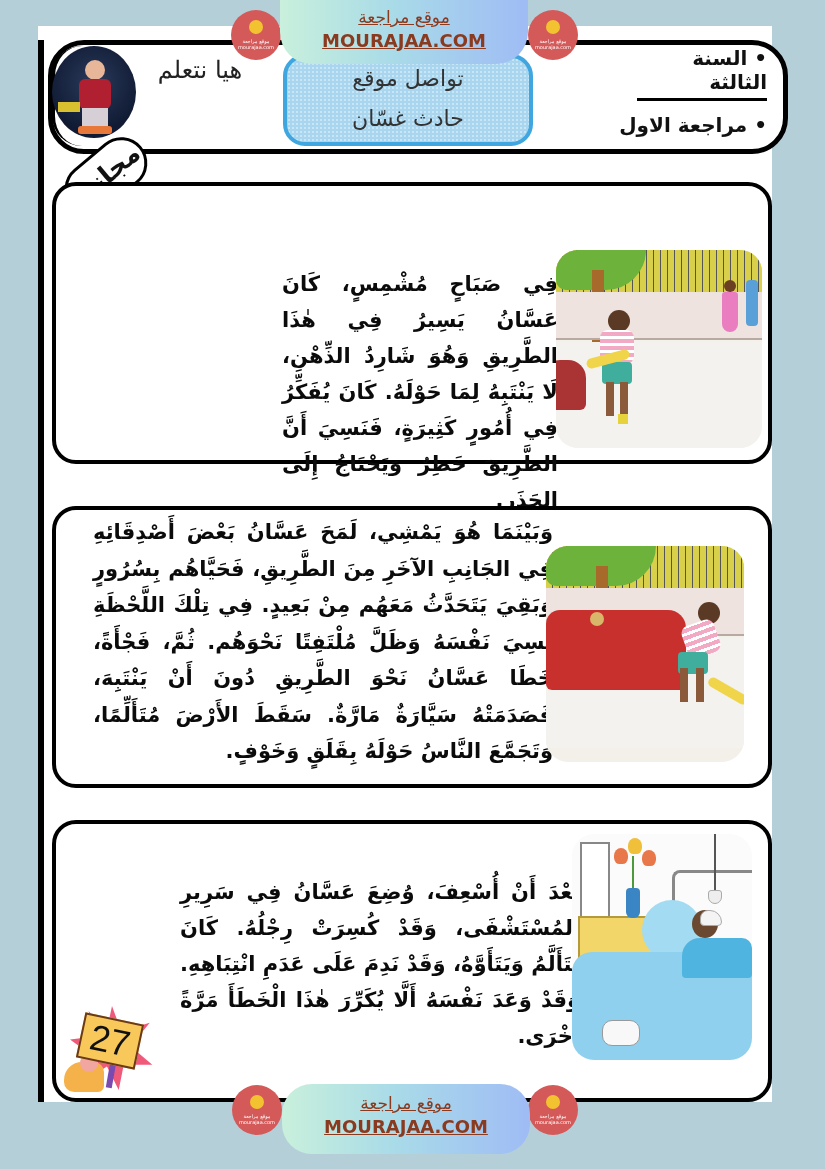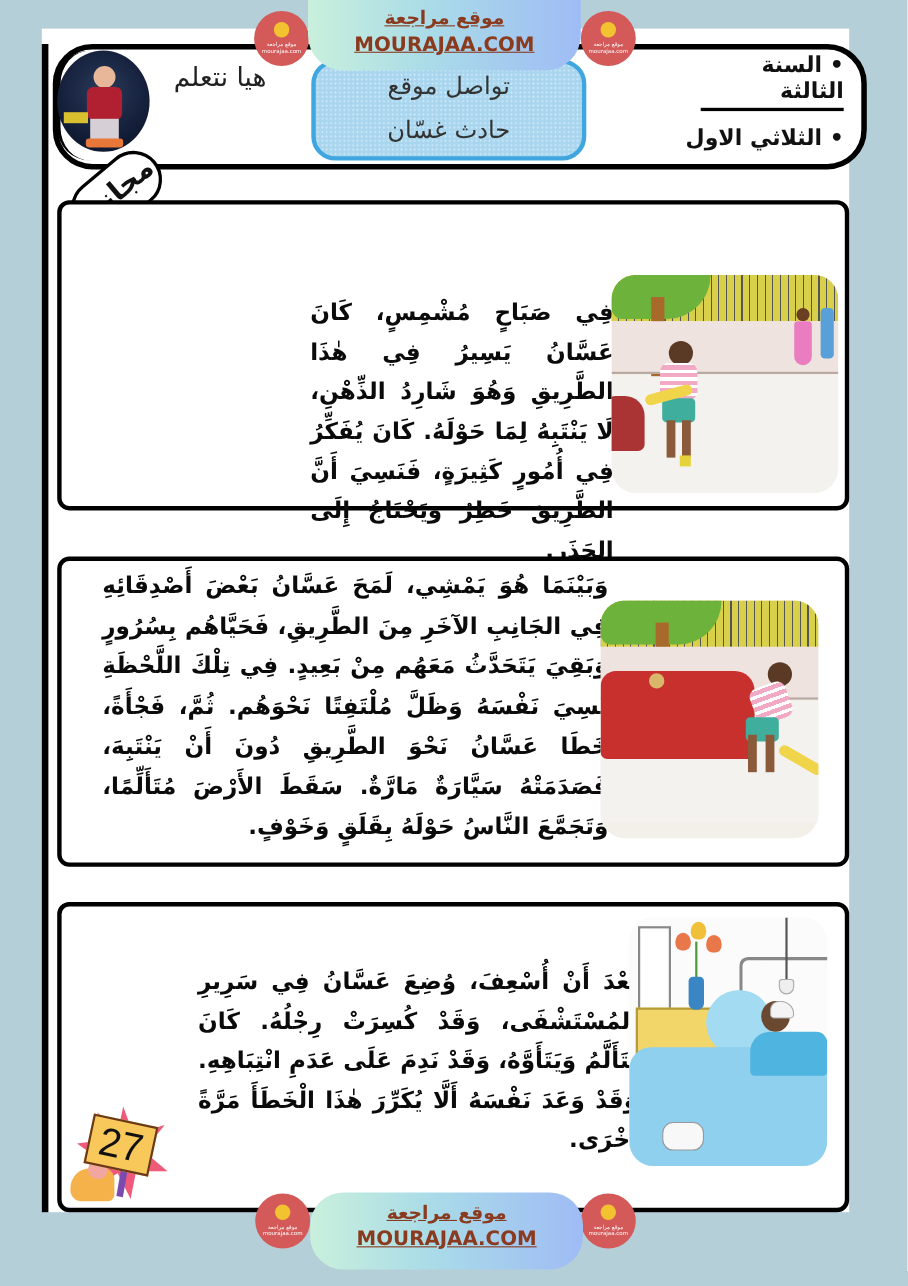--- a/index.html
+++ b/index.html
@@ -64,21 +64,21 @@
     .free-stamp {
       position: absolute; left: 60px; top: 150px; width: 92px; height: 52px;
       border: 3px solid #000; border-radius: 30px;
       transform: rotate(-40deg);
       text-align: center; line-height: 44px; font-weight: bold; font-size: 26px;
       direction: rtl; color: #111; background: #fff;
     }
     
     .card {
       position: absolute; left: 52px; width: 720px;
-      border: 4px solid #000; border-radius: 11px; background: #fff;
+      border: 4px solid #000; border-radius: 24px; background: #fff;
     }
     .card-1 { top: 182px; height: 282px; }
     .card-2 { top: 506px; height: 282px; }
     .card-3 { top: 820px; height: 282px; border-bottom-width: 4px; }
     .story {
       position: absolute; direction: rtl; text-align: justify; text-align-last: right;
       font-family: "DejaVu Sans", sans-serif; font-weight: bold; color: #0b0b0b;
     }
     .card-1 .story { right: 210px; top: 80px; width: 276px; font-size: 21px; line-height: 36px; }
     .card-2 .story { right: 215px; top: 4px; width: 460px; font-size: 21px; line-height: 36.5px; }
@@ -143,21 +143,21 @@
     .num-stick { position:absolute; left:44px; top:56px; width:6px; height:26px; background:#7a4ab0; transform: rotate(10deg); }
     
     .wm-pill {
       position: absolute; width: 248px; height: 60px; border-radius: 30px;
       background: linear-gradient(90deg, #c9f0dc 0%, #a9dbe8 45%, #9fbcf5 100%);
       text-align: center;
     }
     .wm-top { left: 280px; top: 0px; height: 64px; border-radius: 0 0 32px 32px; }
     .wm-bottom { left: 282px; top: 1084px; height: 70px; }
     .wm-ar {
-      display:block; direction: rtl; font-family:"DejaVu Sans", sans-serif; font-weight:bold;
+      display:block; direction: rtl; font-family:"DejaVu Sans", sans-serif; font-weight:normal;
       font-size:17px; color:#8a3a1e; text-decoration: underline; padding-top: 8px; line-height: 22px;
     }
     .wm-top .wm-ar { padding-top: 6px; }
     .wm-en {
       display:block; font-family:"DejaVu Sans", sans-serif; font-weight:bold;
       font-size:18px; color:#8a3a1e; text-decoration: underline; line-height: 26px;
     }
     .wm-dot {
       position:absolute; width:50px; height:50px; border-radius:50%;
       background:#d45a5a; text-align:center;
@@ -186,21 +186,21 @@
   <div>هيا نتعلم</div>
 </div>
 
 <div class="title-box">
   <div class="title-line1">تواصل موقع</div>
   <div class="title-line2">حادث غسّان</div>
 </div>
 
 <div class="grade">
   <span class="g1">• <span>السنة الثالثة</span></span>
-  <span class="g2">• <span>الثلاثي الاول</span></span>
+  <span class="g2">• <span>مراجعة الاول</span></span>
 </div>
 
 <div class="free-stamp">مجاني</div>
 
 <div class="card card-1">
   <div class="story">فِي صَبَاحٍ مُشْمِسٍ، كَانَ عَسَّانُ يَسِيرُ فِي هٰذَا الطَّرِيقِ وَهُوَ شَارِدُ الذِّهْنِ، لَا يَنْتَبِهُ لِمَا حَوْلَهُ. كَانَ يُفَكِّرُ فِي أُمُورٍ كَثِيرَةٍ، فَنَسِيَ أَنَّ الطَّرِيقَ خَطِرٌ وَيَحْتَاجُ إِلَى الحَذَرِ.</div>
   <div class="pic">
     <div class="fence"></div>
     <div class="tree-top"></div>
     <div class="trunk"></div>

